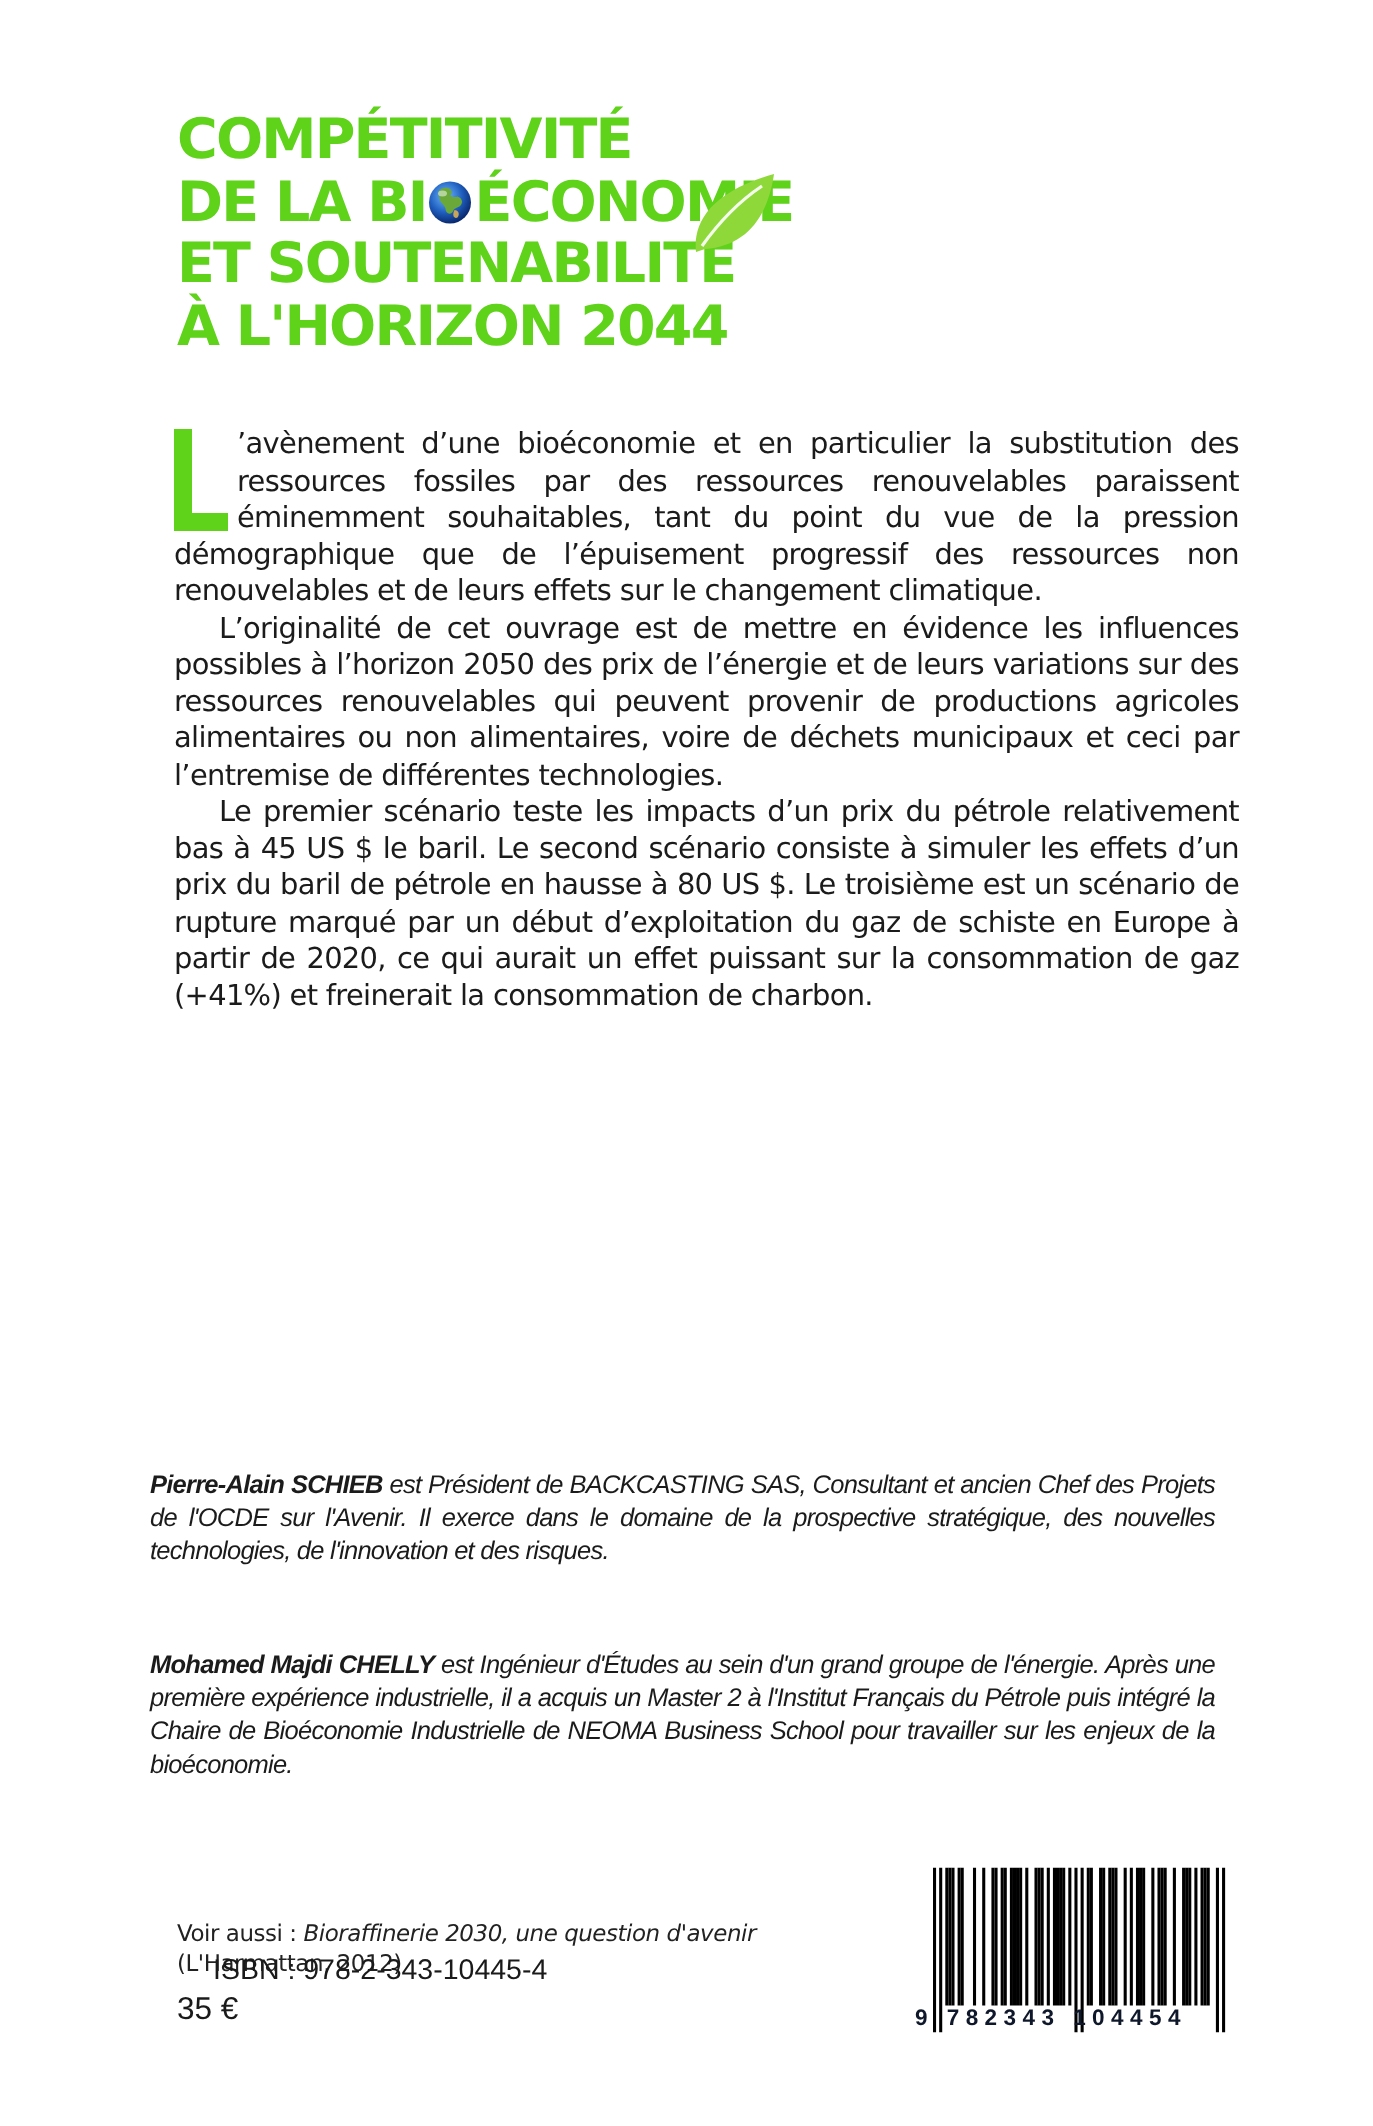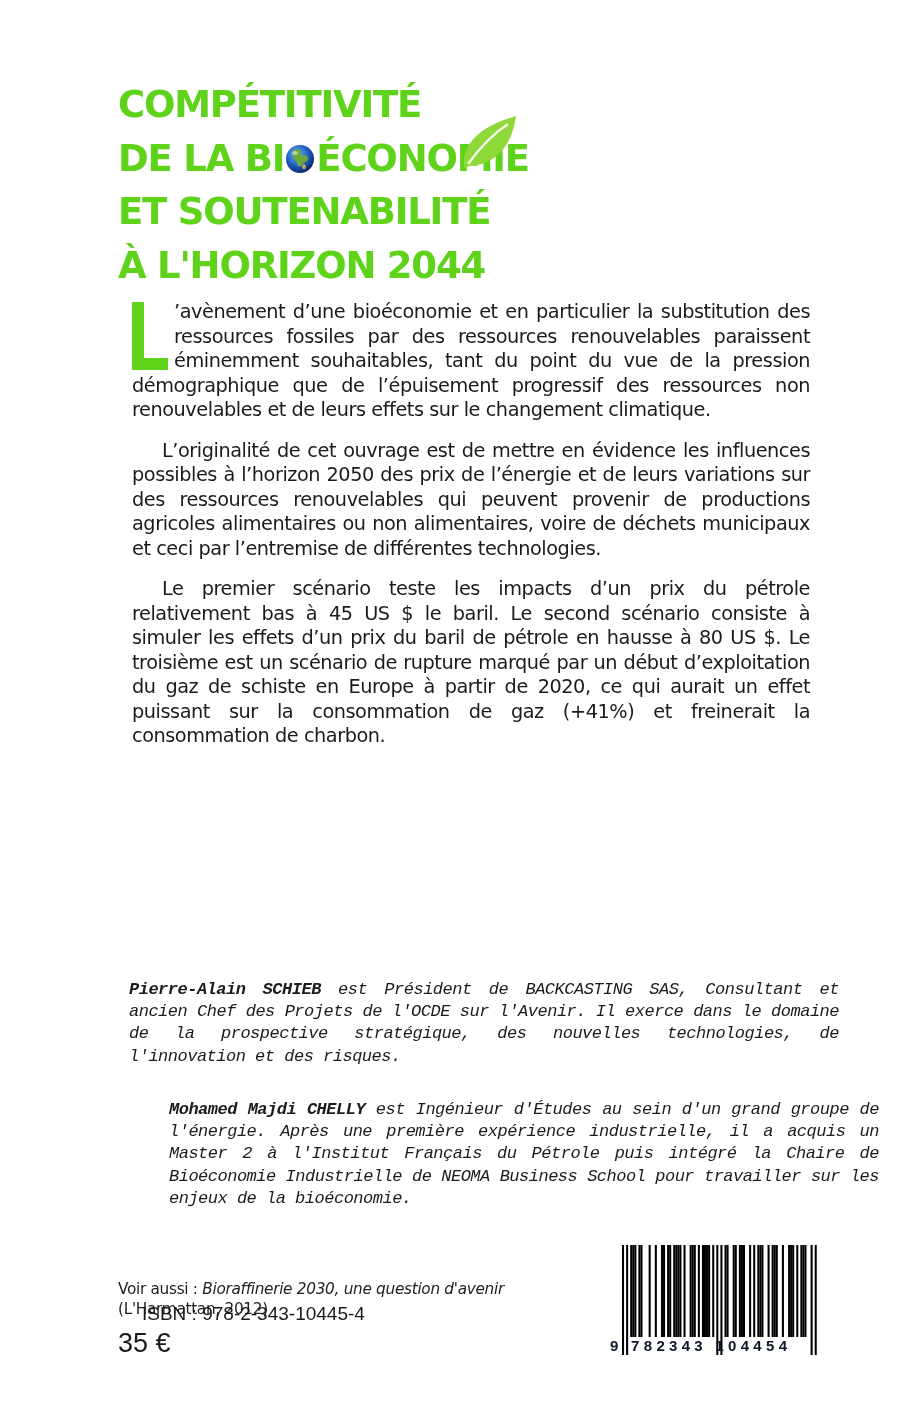--- a/index.html
+++ b/index.html
@@ -2,43 +2,43 @@
 <html><head>
   <meta charset="utf-8">
   <style>
     html, body { margin: 0; padding: 0; background: #ffffff; }
     body { width: 915px; height: 1417px; position: relative; overflow: hidden; font-family: "DejaVu Sans", sans-serif; color: #1a1a1a; }
     .title {
       position: absolute; left: 118px; top: 72px;
       font-family: "DejaVu Sans", sans-serif; font-weight: bold;
       color: #5fd21a; font-size: 37px; line-height: 41.5px; letter-spacing: -1.2px;
     }
-    .title .line { display: block; white-space: nowrap; margin-top: 12px; }
+    .title .line { display: block; white-space: nowrap; }
     .globe { display: inline-block; width: 30px; height: 30px; vertical-align: -3px; margin: 0 1px; }
     .leaf { position: absolute; left: 460px; top: 114px; width: 58px; height: 56px; }
     .body-text {
       position: absolute; left: 116px; top: 284px; width: 710px;
       font-family: "DejaVu Sans", sans-serif; font-size: 19.3px; line-height: 24.5px;
       text-align: justify; color: #1b1b1b; letter-spacing: -0.45px;
     }
-    .body-text p { margin: 16px; text-indent: 30px; }
+    .body-text p { margin: 0; text-indent: 30px; }
     .body-text p.first { text-indent: 0; }
     .dropcap {
       float: left; width: 36px; height: 70px; margin: 0 6px 0 0; position: relative;
     }
     .dropcap .v { position: absolute; left: 0; top: 2px; width: 12px; height: 68px; background: #5fd21a; }
     .dropcap .h { position: absolute; left: 0; top: 58px; width: 36px; height: 12px; background: #5fd21a; }
-    .bios { position: absolute; left: 129px; width: 710px; font-family: Liberation Mono, monospace; font-size: 17px; line-height: 22.2px; text-align: justify; color: #1b1b1b; font-style: italic; letter-spacing: -0.5px; }
+    .bios { position: absolute; left: 100px; width: 710px; font-family: Liberation Sans, sans-serif; font-size: 17px; line-height: 22.2px; text-align: justify; color: #1b1b1b; font-style: italic; letter-spacing: -0.5px; }
     .bios b { font-style: italic; font-weight: bold; }
     .bio1 { top: 979px; }
-    .bio2 { top: 1099px; margin-left: 40px; }
+    .bio2 { top: 1099px; }
     .seealso { position: absolute; left: 118px; top: 1240px; font-size: 15.3px; line-height: 20px; color: #222; font-family: "DejaVu Sans", sans-serif; letter-spacing: -0.3px; margin-top: 39px; }
     .seealso i { font-style: italic; }
     .isbn { position: absolute; left: 118px; top: 1303px; font-family: "Liberation Sans", sans-serif; font-size: 19px; color: #1a1a1a; margin-left: 24px; }
-    .price { position: absolute; left: 118px; top: 1328px; font-family: "Liberation Sans", sans-serif; font-size: 27px; color: #1a1a1a; }
+    .price { position: absolute; left: 118px; top: 1328px; font-family: "Liberation Sans", sans-serif; font-size: 21px; color: #1a1a1a; }
     .barcode { position: absolute; left: 608px; top: 1245px; width: 215px; height: 110px; }
     .barcode-digits { position: absolute; left: 610px; top: 1337px; font-family: "Liberation Sans", sans-serif; font-weight: bold; font-size: 15px; letter-spacing: 4.3px; color: #0f172a; background: transparent; white-space: nowrap; }
   </style>
 </head>
 <body>
 
 <div class="title">
   <span class="line">COMPÉTITIVITÉ</span>
   <span class="line"><span>DE LA BI</span><svg class="globe" viewBox="0 0 30 30">
       <defs>

